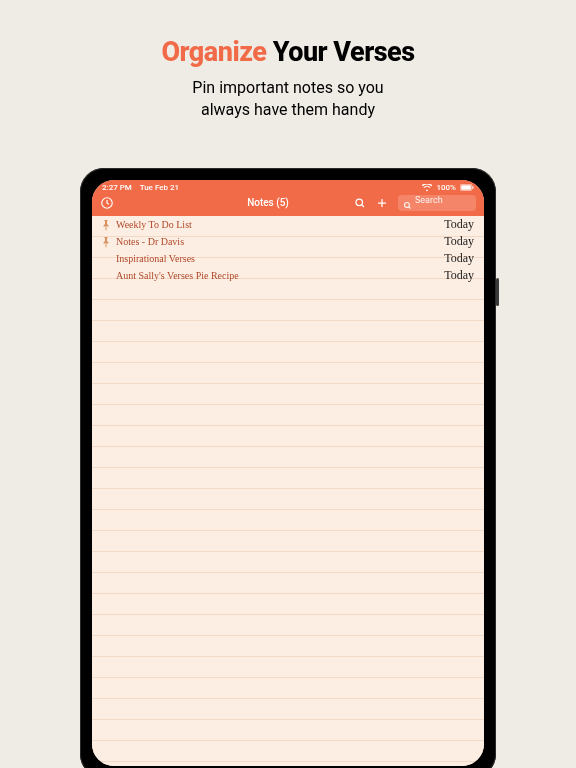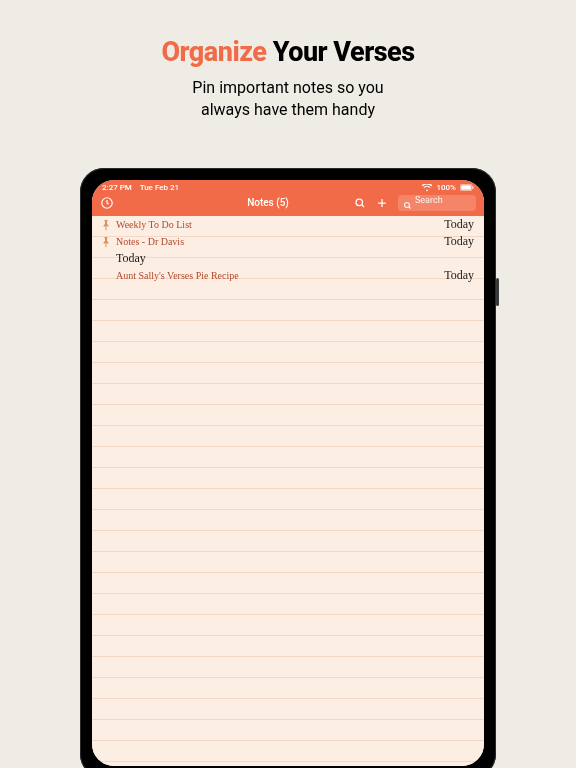--- a/index.html
+++ b/index.html
@@ -266,20 +266,21 @@
           <span class="pin">
             <svg width="12" height="12" viewBox="0 0 24 24" fill="currentColor">
               <path d="M9 2h6v2l-1 1v5l3 3v2H7v-2l3-3V5L9 4V2zM11 16h2v6l-1 1-1-1v-6z"></path>
             </svg>
           </span>
           <span class="title">Notes - Dr Davis</span>
           <span class="date">Today</span>
         </div>
         <div class="row">
           <span class="pin" style="visibility: hidden; width: 12px;"></span>
+          <span class="title">Inspirational Verses</span>
           <span class="date">Today</span>
         </div>
         <div class="row">
           <span class="pin" style="visibility: hidden; width: 12px;"></span>
           <span class="title">Aunt Sally's Verses Pie Recipe</span>
           <span class="date">Today</span>
         </div>
       </div>
 
   </div>

